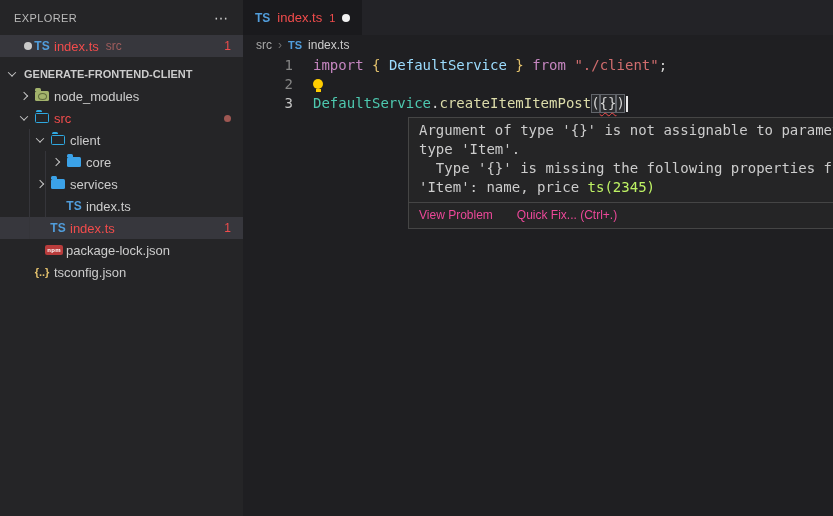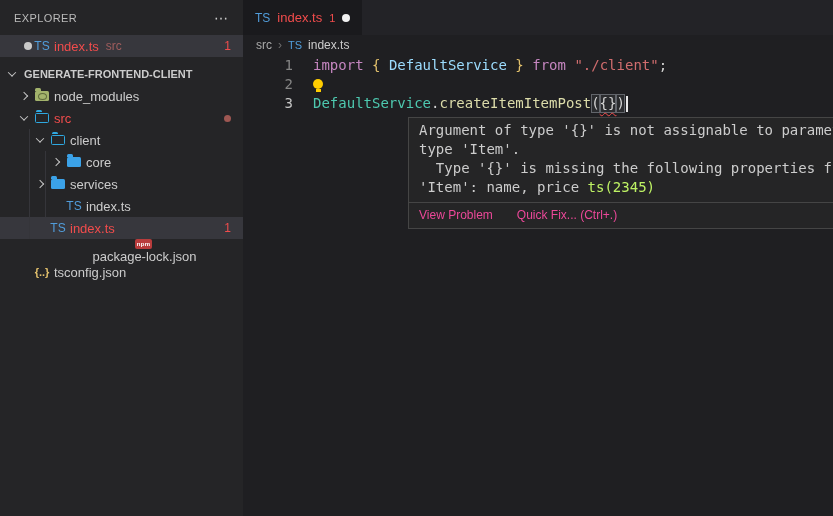--- a/index.html
+++ b/index.html
@@ -35,21 +35,21 @@
   .row .label.error { color:#f14c4c; }
   .row .desc { margin-left:7px; font-size:12px; color:#a05d5d; }
   .row .count { margin-left:auto; margin-right:12px; color:#f14c4c; font-size:12px; }
   .guide { position:absolute; top:0; bottom:0; width:1px; background:#35353a; }
 
   .dot { border-radius:50%; display:inline-block; }
   .dot-mod-editor { width:8px; height:8px; background:#c9c9c9; }
   .dot-mod-src { width:7px; height:7px; background:#9e5752; margin-left:auto; margin-right:12px; }
   .dot-mod-tab { width:8px; height:8px; background:#f2f2f2; }
 
-  .ts-icon { color:#519ddb; font-weight:normal; font-size:12px; }
+  .ts-icon { color:#519ddb; font-weight:bold; font-size:12px; }
   .ts-icon.small { font-size:11px; }
   .folder { width:14px; height:10px; background:#3ba2e8; border-radius:1.5px; position:relative; }
   .folder::before { content:''; position:absolute; top:-3px; left:0; width:6px; height:3px;
                     background:#3ba2e8; border-radius:1.5px 1.5px 0 0; }
   .folder.outline { background:transparent; border:1.5px solid #2fa8e0; }
   .folder.outline::before { height:2px; top:-4px; background:#2fa8e0; }
   .folder.node { background:#a3b36c; }
   .folder.node::before { background:#a3b36c; }
   .folder.node::after { content:''; position:absolute; top:2px; left:3px; width:7px; height:5px;
                         border:1.2px solid #5f6b3c; border-radius:50%; }
@@ -189,21 +189,21 @@
           <span class="label">index.ts</span>
         </div>
         <div class="row selected" style="padding-left: 48px;">
           <span class="guide" style="left: 29px;"></span>
           <span class="icon-slot">
             <span class="ts-icon">TS</span>
           </span>
           <span class="label error">index.ts</span>
           <span class="count">1</span>
         </div>
-        <div class="row" style="padding-left: 44px; flex-direction: column;">
+        <div class="row" style="padding-left: 44px;">
           <span class="icon-slot">
             <span class="npm-icon">npm</span>
           </span>
           <span class="label">package-lock.json</span>
         </div>
         <div class="row" style="padding-left: 32px;">
           <span class="icon-slot">
             <span class="json-icon">{..}</span>
           </span>
           <span class="label">tsconfig.json</span>

